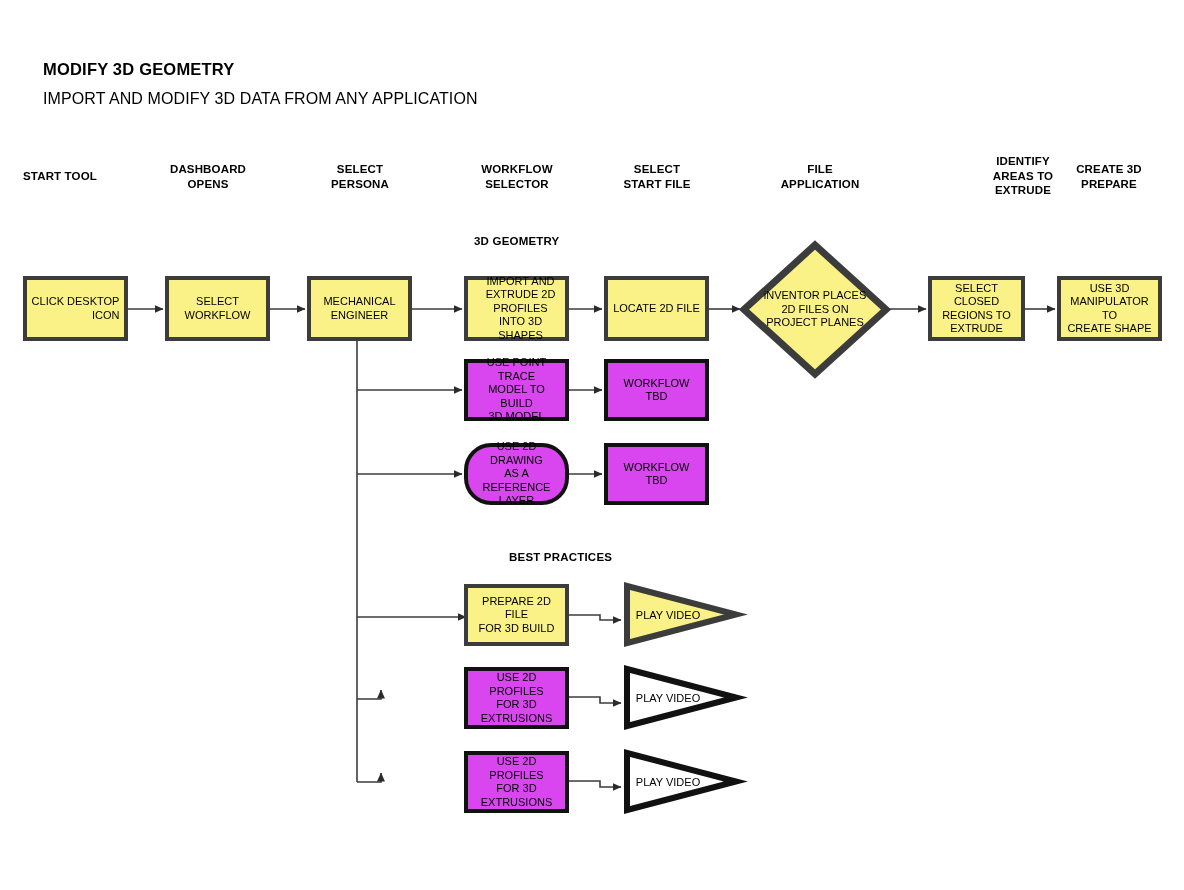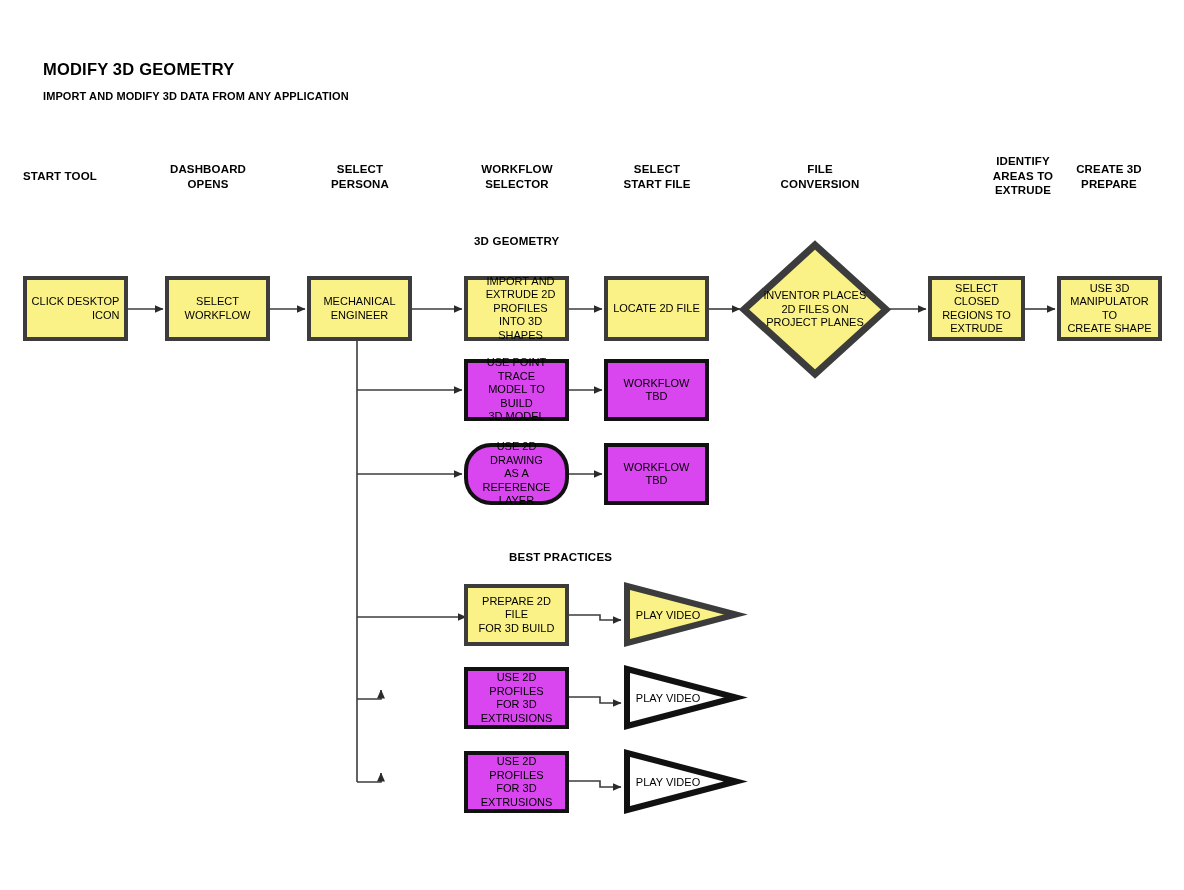--- a/index.html
+++ b/index.html
@@ -26,22 +26,22 @@
     left: 43px;
     top: 60px;
     font-size: 16.5px;
     font-weight: bold;
     letter-spacing: 0.2px;
   }
   .subtitle {
     position: absolute;
     left: 43px;
     top: 90px;
-    font-size: 11px;
-    font-weight: bold;
+    font-size: 16px;
+    font-weight: normal;
     letter-spacing: 0.1px;
   }
   .colhead {
     position: absolute;
     font-size: 11.5px;
     font-weight: bold;
     text-align: center;
     line-height: 14.5px;
     letter-spacing: 0.15px;
     white-space: pre-line;
@@ -118,21 +118,21 @@
 <div class="colhead" style="left:18px;  top:169px; width:84px;">START TOOL</div>
 <div class="colhead" style="left:148px; top:162px; width:120px;">DASHBOARD
 OPENS</div>
 <div class="colhead" style="left:300px; top:162px; width:120px;">SELECT
 PERSONA</div>
 <div class="colhead" style="left:457px; top:162px; width:120px;">WORKFLOW
 SELECTOR</div>
 <div class="colhead" style="left:597px; top:162px; width:120px;">SELECT
 START FILE</div>
 <div class="colhead" style="left:760px; top:162px; width:120px;">FILE
-CONVERSION</div>
+APPLICATION</div>
 <div class="colhead" style="left:963px; top:154px; width:120px;">IDENTIFY
 AREAS TO
 EXTRUDE</div>
 <div class="colhead" style="left:1049px; top:162px; width:120px;">CREATE 3D
 PREPARE</div>
 
 <div class="sectionlabel" style="left:474px; top:235px;">3D GEOMETRY</div>
 <div class="sectionlabel" style="left:468px; top:551px;padding-left:41px;">BEST PRACTICES</div>
 
 <svg id="canvas" width="1184" height="890" viewBox="0 0 1184 890" xmlns="http://www.w3.org/2000/svg">

